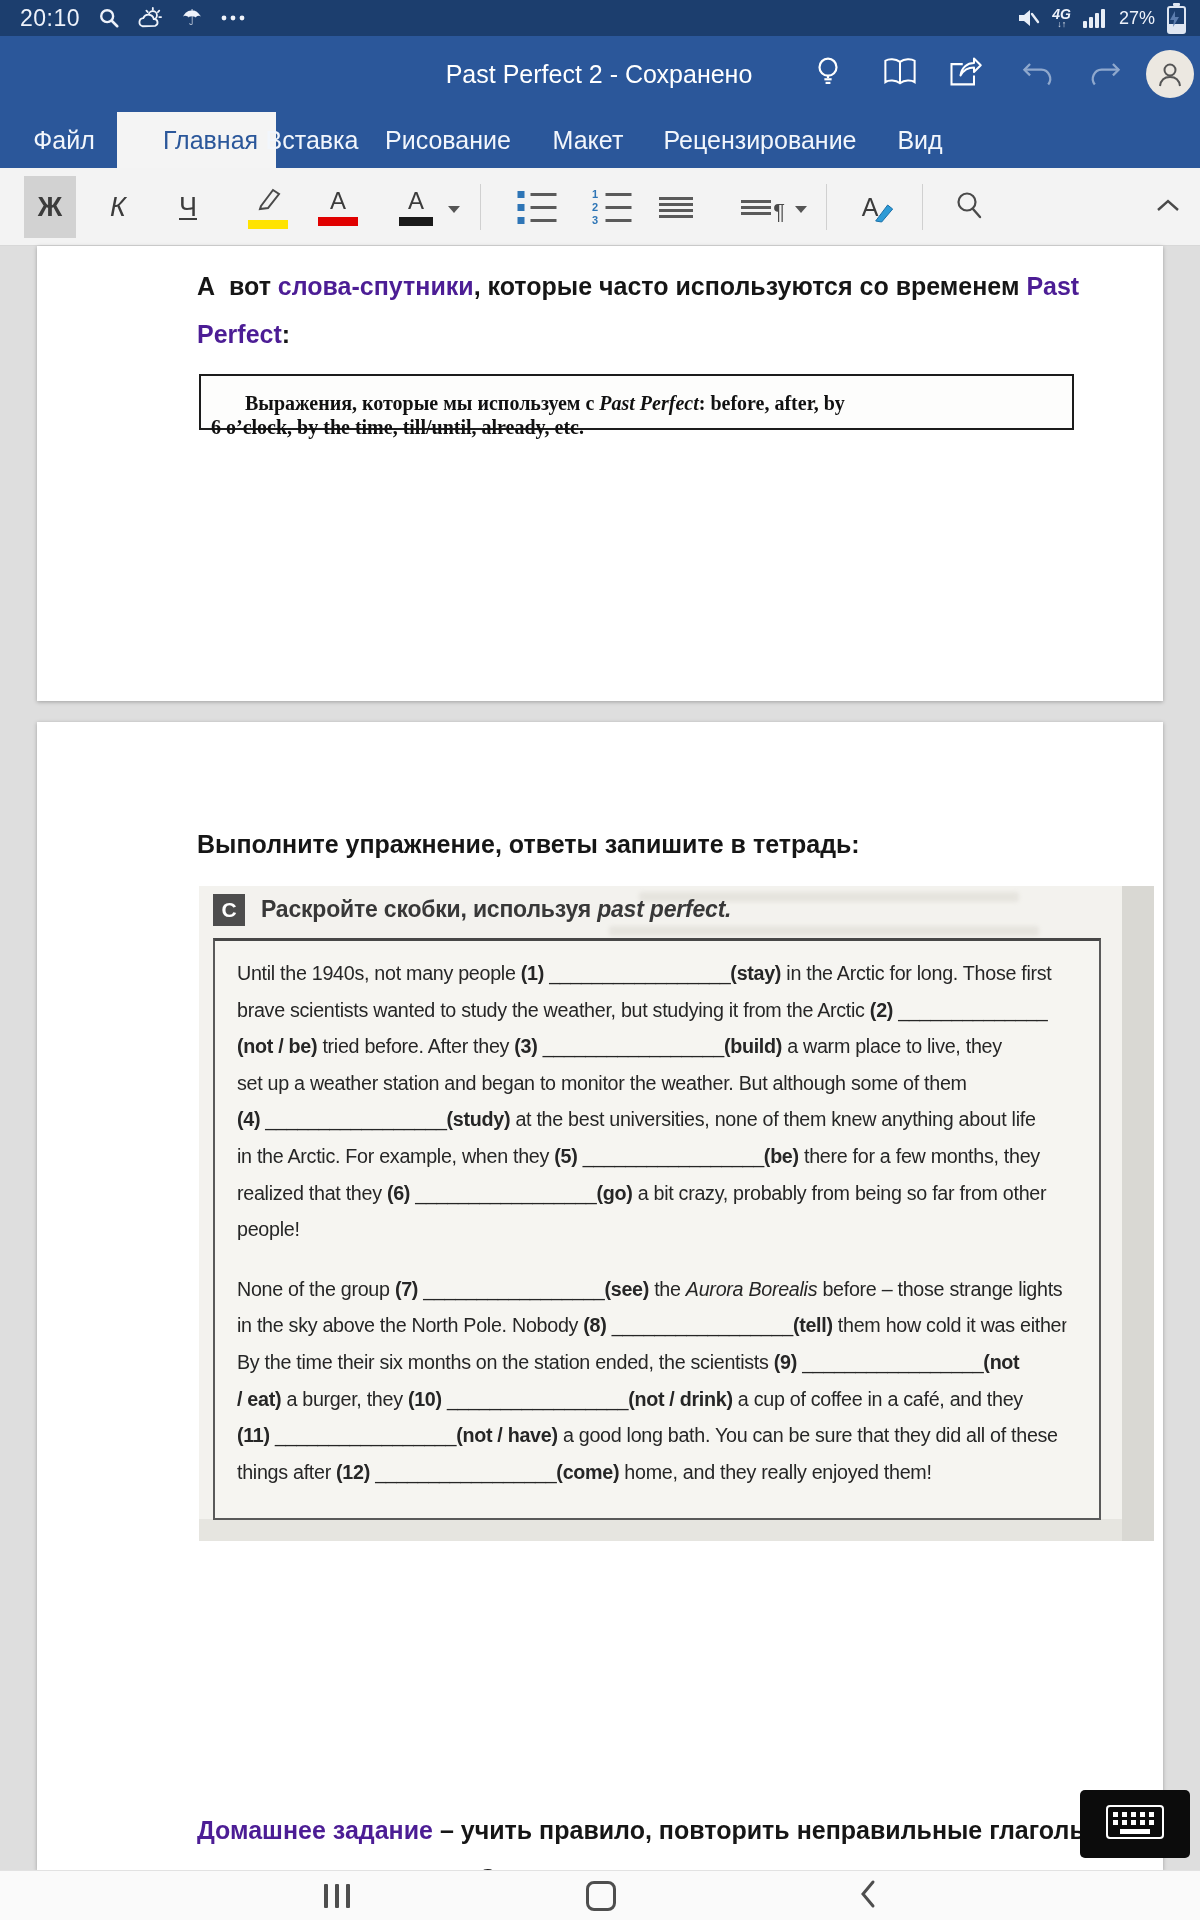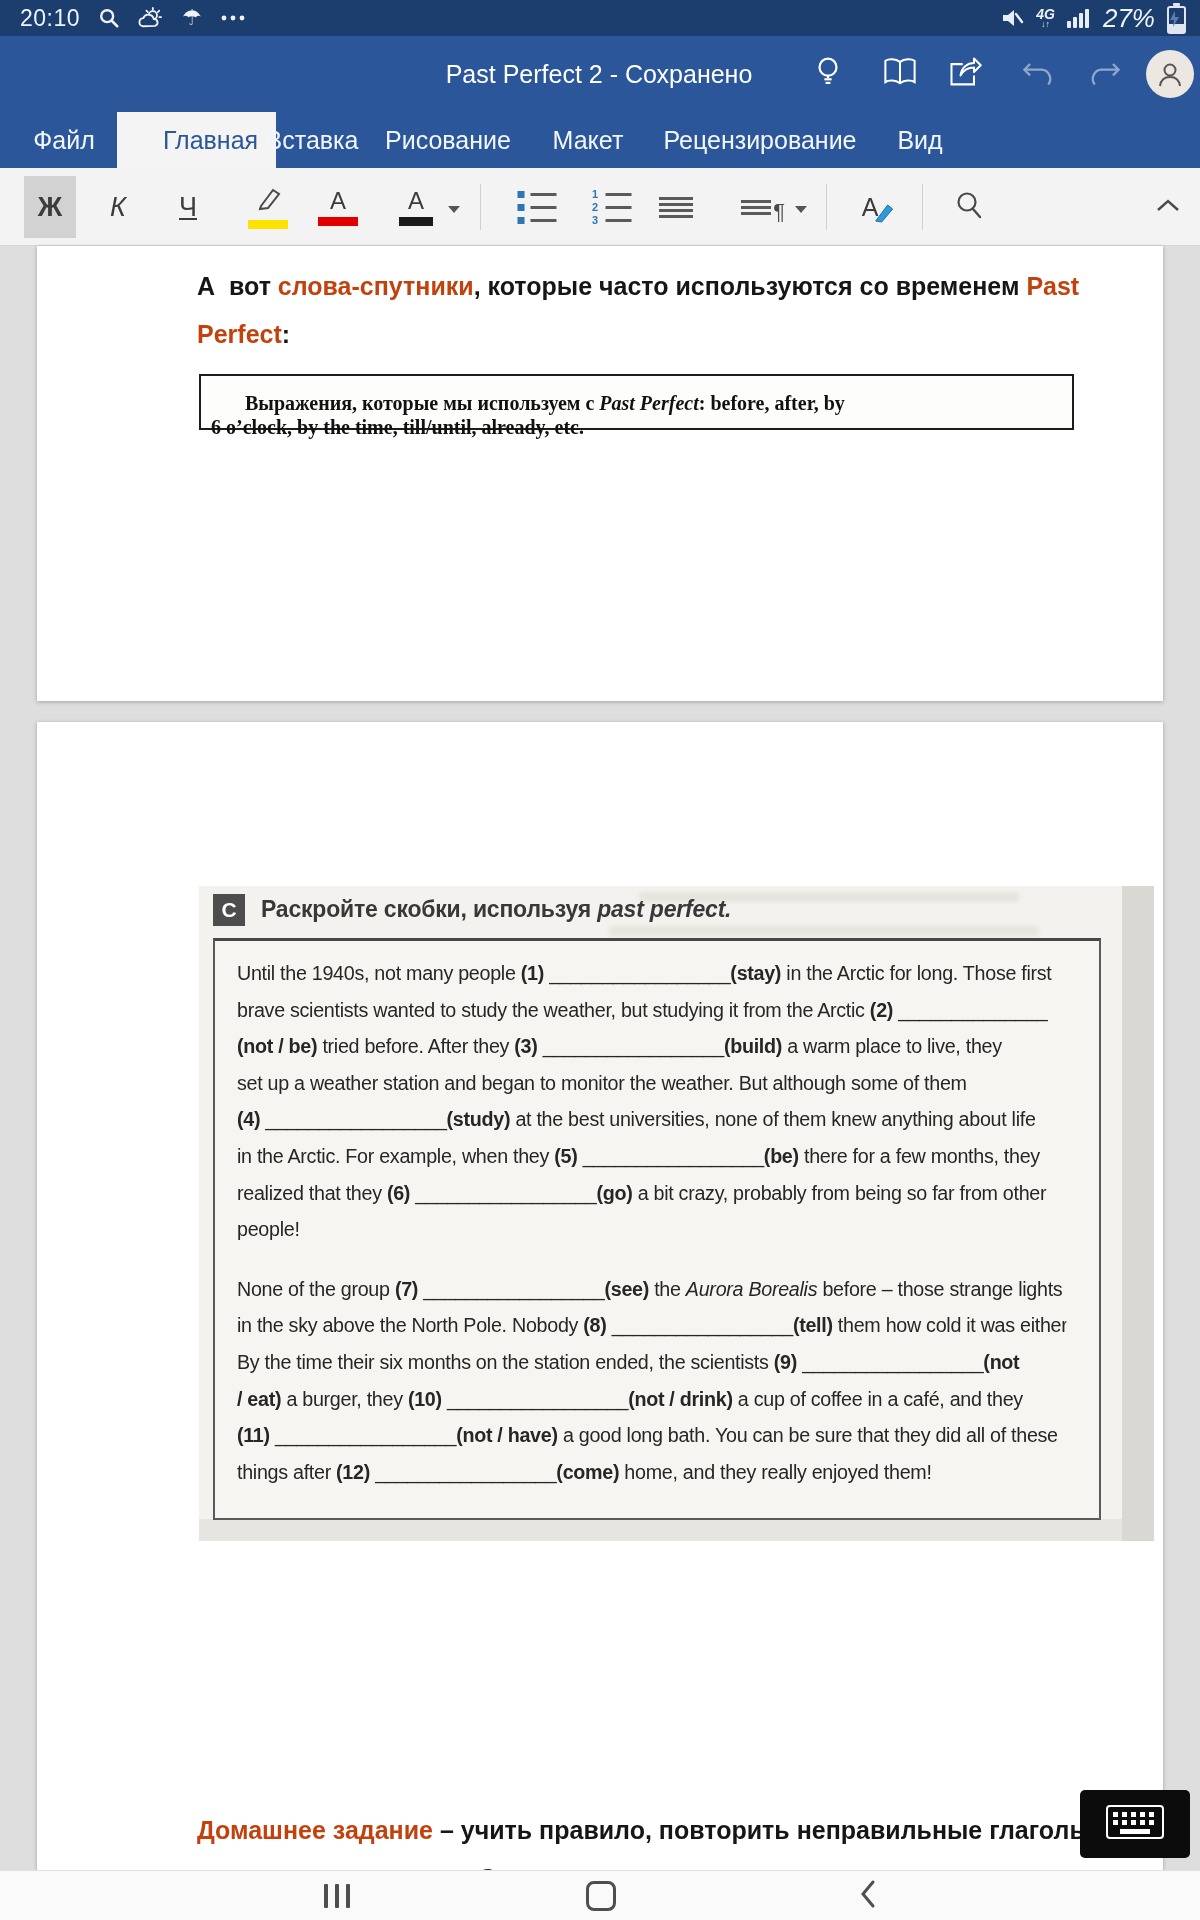--- a/index.html
+++ b/index.html
@@ -10,21 +10,21 @@
   
   #status-bar{left:0;top:0;width:1200px;height:36px;background:#1c3e6e;color:#eef2fa;
               display:flex;align-items:center;}
   #status-left{display:flex;align-items:center;gap:18px;padding-left:20px;}
   #status-time{font-size:23px;letter-spacing:.5px;}
   #status-right{margin-left:auto;display:flex;align-items:center;gap:12px;padding-right:14px;}
   .sicon{display:flex;align-items:center;justify-content:center;}
   #net-wrap{display:flex;flex-direction:column;align-items:center;line-height:1;}
   #net-label{font-size:14px;font-weight:700;font-style:italic;}
   #net-arrows{font-size:9px;margin-top:-1px;opacity:.9;}
-  #battery-pct{font-size:26px;font-style:italic;}
+  #battery-pct{font-size:18px;}
   .sigbar{display:inline-block;width:4px;background:#e8eef7;margin-right:2px;border-radius:1px;}
   #battery-body{width:15px;height:24px;border:2px solid #dfe6f2;border-radius:3px;position:relative;}
   #battery-nub{position:absolute;top:-5px;left:4px;width:7px;height:3px;background:#dfe6f2;border-radius:1px;}
   #battery-fill{position:absolute;bottom:0;left:0;right:0;height:30%;background:#dfe6f2;}
 
   
   #app-header{left:0;top:36px;width:1200px;height:76px;background:#2b579a;color:#fff;}
   #doc-title{position:absolute;left:0;right:2px;top:0;height:76px;display:flex;align-items:center;
              justify-content:center;font-size:25px;color:#fff;}
   .hicon{position:absolute;top:50%;transform:translate(-50%,-50%);}
@@ -52,21 +52,21 @@
   .listline{width:26px;height:3px;background:#5a5a5a;}
   .jline{width:34px;height:3px;background:#5a5a5a;margin:3px 0;}
 
   
   #doc-area{left:0;top:246px;width:1200px;height:1624px;background:#dedede;}
   .page{position:absolute;left:37px;width:1126px;background:#fff;box-shadow:0 1px 4px rgba(0,0,0,.28);}
   #page1{top:0;height:455px;}
   #page2{top:476px;height:1148px;}
 
   .docline{position:absolute;font-weight:700;font-size:25px;color:#161616;white-space:pre;}
-  .sr{color:#c2410c;}
+  .sr{color:#4c1d95;}
   .sb{font-weight:700;}
   .si{font-style:italic;}
 
   
   #expr-box{position:absolute;left:162px;top:128px;width:875px;height:56px;border:2px solid #1c1c1c;
             box-sizing:border-box;background:#fdfdfc;font-family:"Liberation Serif",serif;
             font-weight:700;font-size:20px;color:#111;padding:15px 10px 0 10px;line-height:24px;}
   #expr-line1{white-space:pre;text-indent:34px;}
   #expr-line2{white-space:pre;}
 
@@ -347,20 +347,21 @@
     <div id="page1" class="page">
       <div class="docline" style="left:160px;top:26px;"><span>А  вот </span><span class="sr">слова-спутники</span><span>, которые часто используются со временем </span><span class="sr">Past</span></div>
       <div class="docline" style="left:160px;top:74px;"><span class="sr">Perfect</span><span>:</span></div>
       <div id="expr-box">
         <div id="expr-line1"><span>Выражения, которые мы используем с </span><span class="si">Past Perfect</span><span>: before, after, by</span></div>
         <div id="expr-line2"><span>6 o’clock, by the time, till/until, already, etc.</span></div>
       </div>
     </div>
 
     <div id="page2" class="page">
+      <div class="docline" style="left:160px;top:108px;">Выполните упражнение, ответы запишите в тетрадь:</div>
 
       <div id="exercise-scan">
         <div id="scan-right-strip"></div>
         <div id="scan-bottom-strip"></div>
         <div class="ghost" style="left:440px;top:6px;width:380px;"></div>
         <div class="ghost" style="left:410px;top:40px;width:430px;"></div>
         <div class="ghost" style="left:700px;top:180px;width:160px;"></div>
         <div class="ghost" style="left:520px;top:420px;width:300px;"></div>
 
         <div id="ex-label">C</div>

